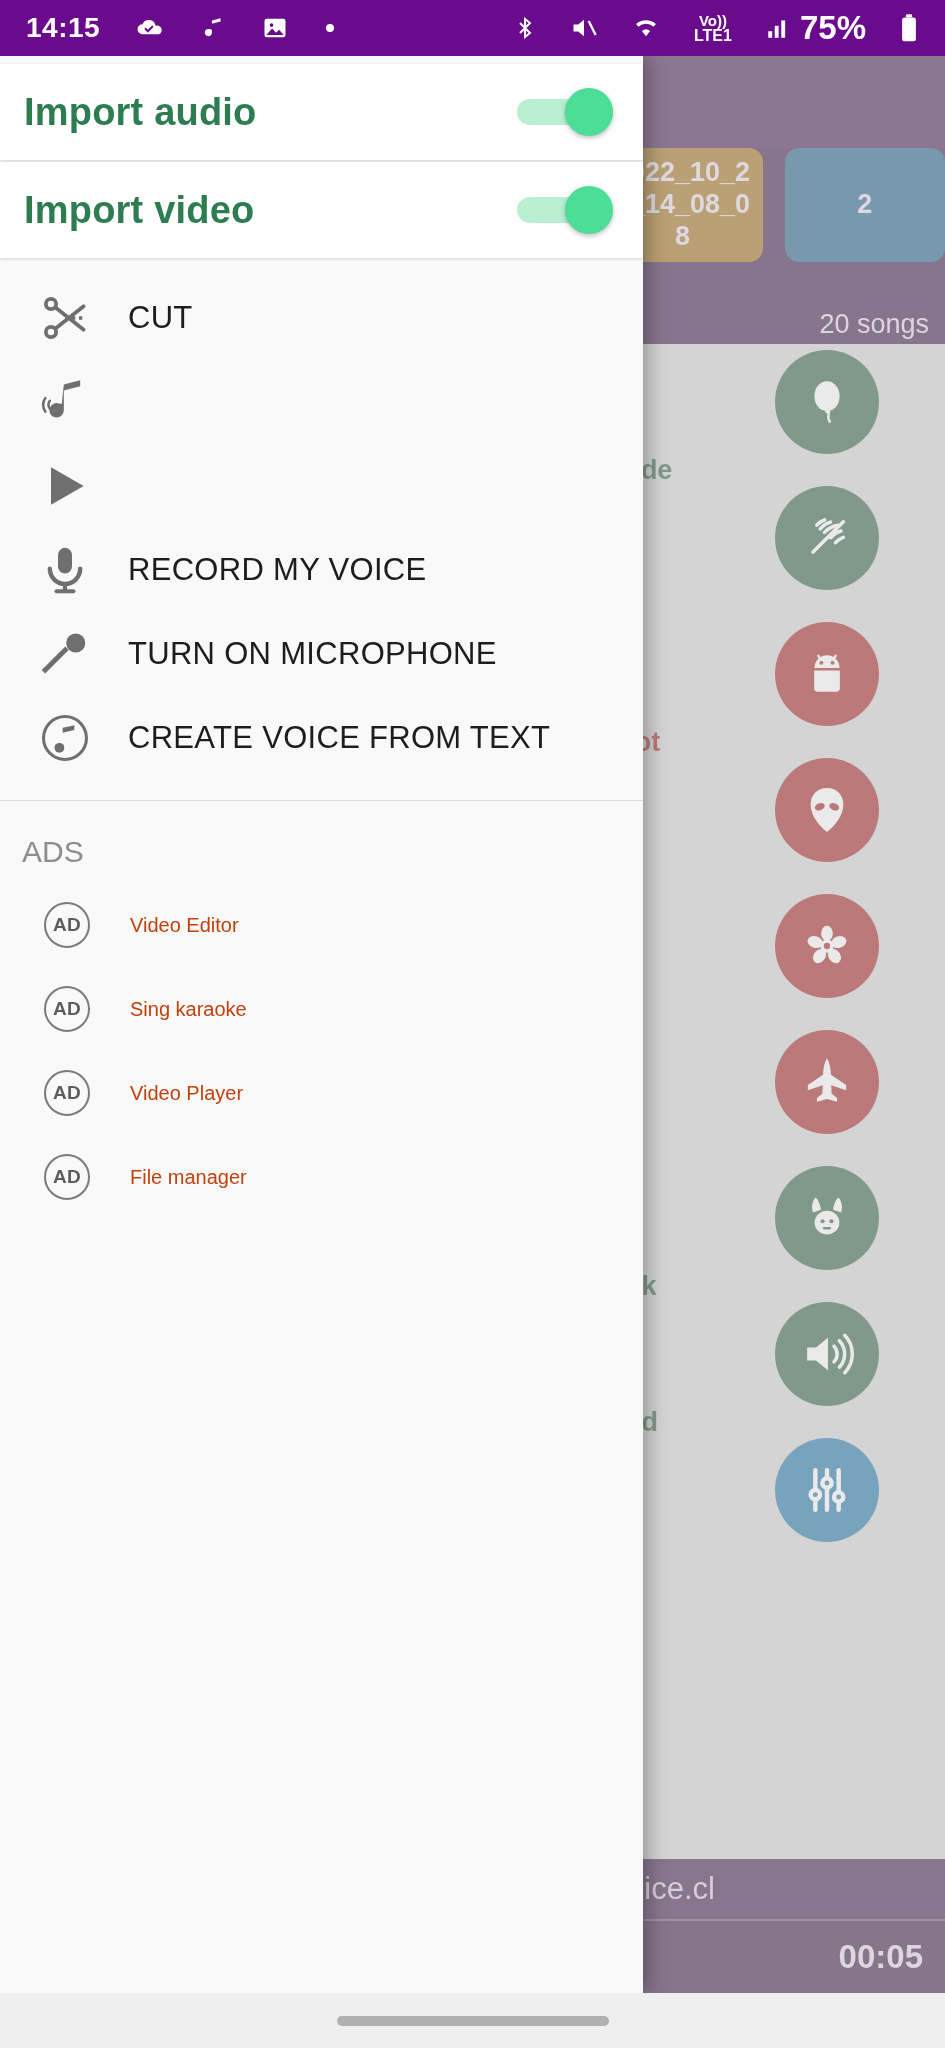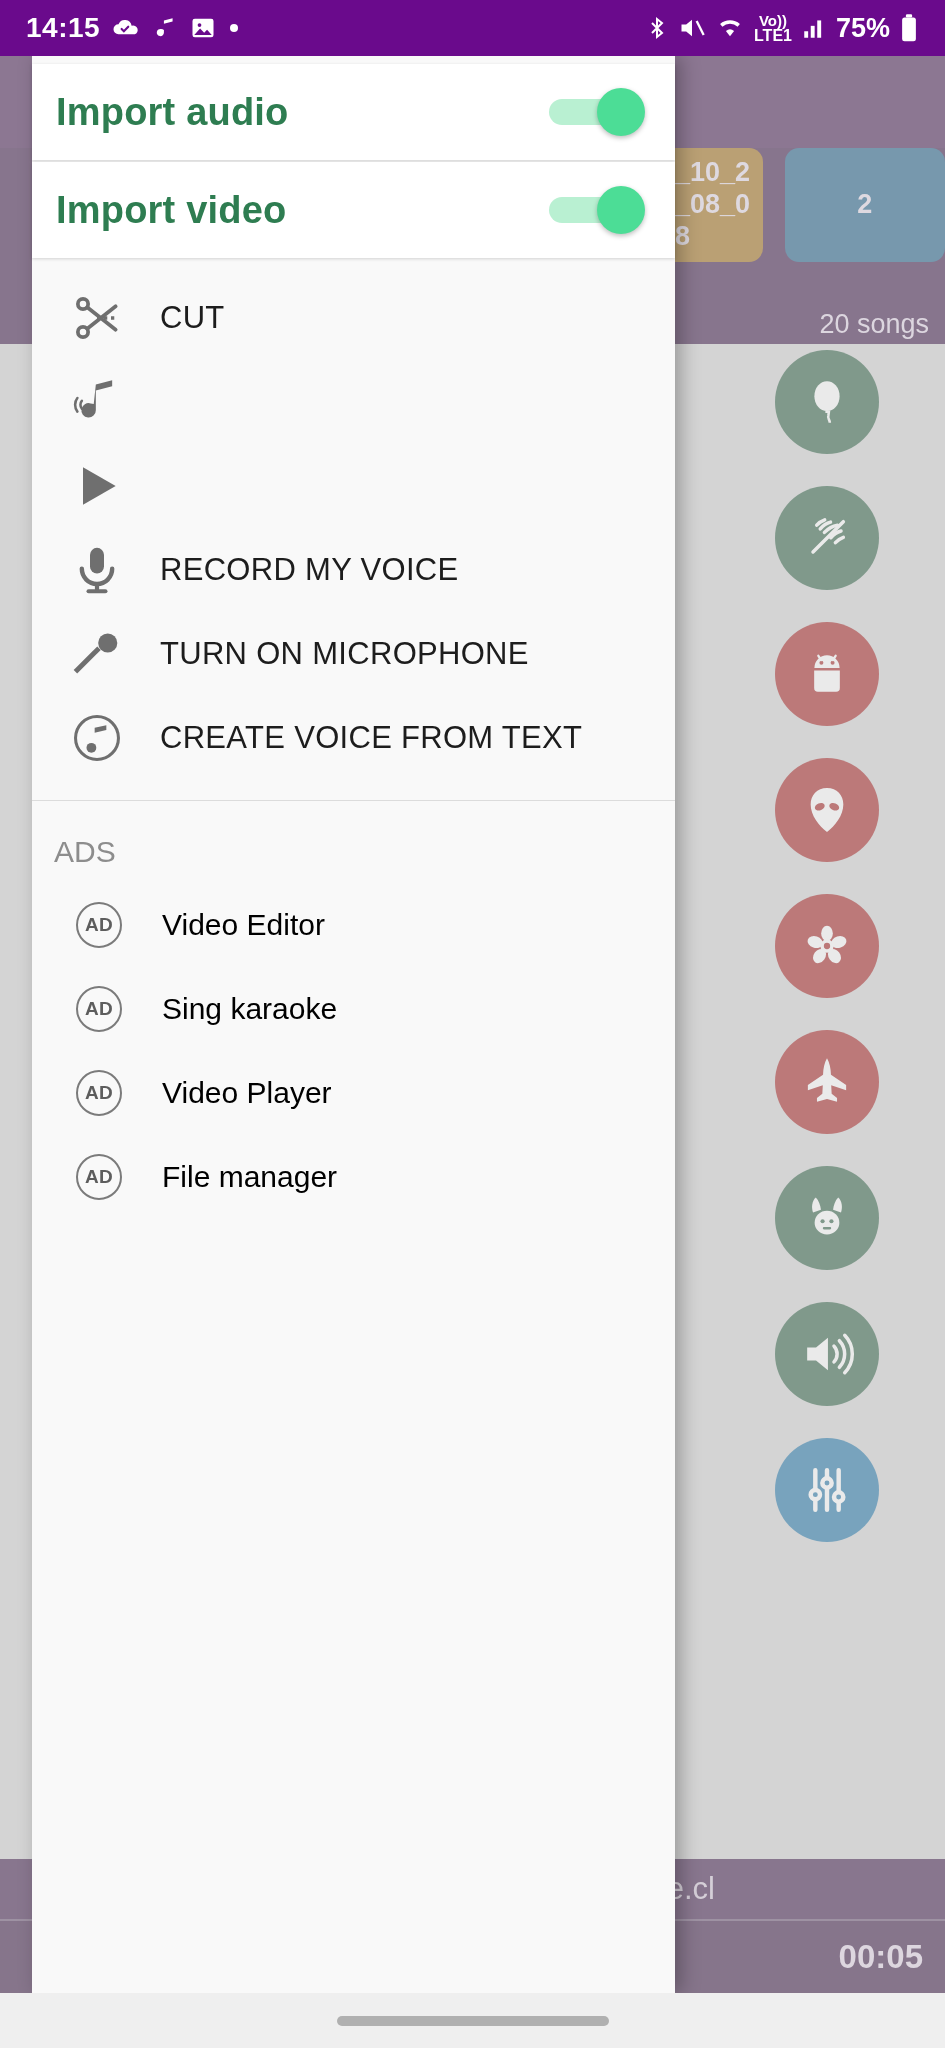--- a/index.html
+++ b/index.html
@@ -12,22 +12,22 @@
 
   
   #statusbar {
     position: absolute; top: 0; left: 0; width: 945px; height: 56px;
     background: #6a0a8c; display: flex; align-items: center;
     padding: 0 26px; color: #fff; z-index: 60;
   }
   #statusbar .clock { font-size: 28px; font-weight: 700; letter-spacing: .5px; }
   #statusbar .sb-left { display: flex; align-items: center; gap: 11px; flex: 1; }
   #statusbar .sb-right { display: flex; align-items: center; gap: 9px; }
-  .sb-ico { display:inline-flex; align-items:center; justify-content:center; }
-  .sb-txt { font-size: 27px; font-weight: 700; }
+  .sb-ico { display:inline-flex; align-items:center; justify-content:center;margin-left:24px; }
+  .sb-txt { font-size: 33px; font-weight: 700; }
 
   
   #appbg {
     position: absolute; top: 56px; left: 0; width: 945px; height: 1937px;
     background: #2c0a36; z-index: 10;
   }
   #app-top {
     position: absolute; top: 0; left: 0; right: 0; height: 92px;
     background: #350d40; display: flex; align-items: center; padding: 0 22px;
   }
@@ -90,21 +90,21 @@
   #scrim {
     position:absolute; top:56px; left:0; width:945px; height:1937px;
     background: rgba(245,245,245,0.46); z-index: 20;
   }
 
   
   #drawer {
     position: absolute; top: 56px; left: 0; width: 643px; height: 1937px;
     background: #f9f9f9; z-index: 30;
     box-shadow: 6px 0 18px rgba(0,0,0,0.28);
-    display: flex; flex-direction: column; margin-left: 32px;
+    display: flex; flex-direction: column;
   }
 
   .switch-card {
     background: #ffffff; height: 96px; margin: 0 0 2px 0;
     display: flex; align-items: center; justify-content: space-between;
     padding: 0 34px 0 24px;
     box-shadow: 0 1px 3px rgba(0,0,0,0.16);
   }
   .switch-card:first-child { margin-top: 8px; }
   .switch-card .sw-label {
@@ -139,21 +139,21 @@
   }
   .ad-item { display:flex; align-items:center; height: 84px; padding-left: 24px; }
   .ad-item .ad-badge {
     width: 86px; flex: 0 0 86px; display:flex; align-items:center; justify-content:center;
   }
   .ad-circle {
     width: 46px; height: 46px; border-radius:50%; border: 2px solid #7b7b7b;
     display:flex; align-items:center; justify-content:center;
     font-size: 19px; color:#5d5d5d; font-weight: 700; letter-spacing: .4px;
   }
-  .ad-item .ad-label { font-size: 30px; color:#000000; margin-left: 20px; }
+  .ad-item .ad-label { font-size: 20px; color:#c2410c; margin-left: 20px; }
 
   
   #navbar {
     position:absolute; left:0; bottom:0; width:945px; height:55px;
     background:#efefef; display:flex; align-items:center; justify-content:center;
     z-index: 70;
   }
   #navbar .pill { width: 272px; height: 10px; border-radius: 5px; background:#b0b0b0; }
 </style>
 </head>

